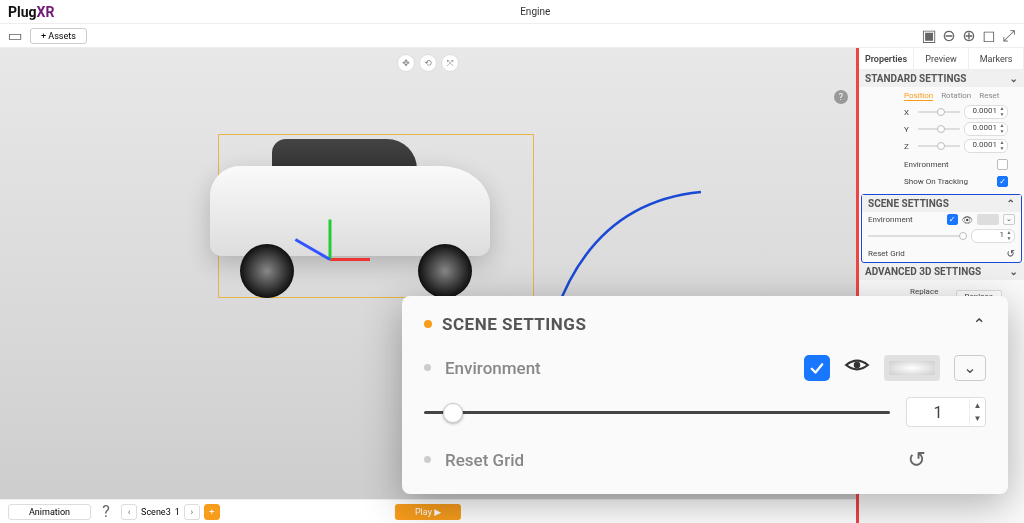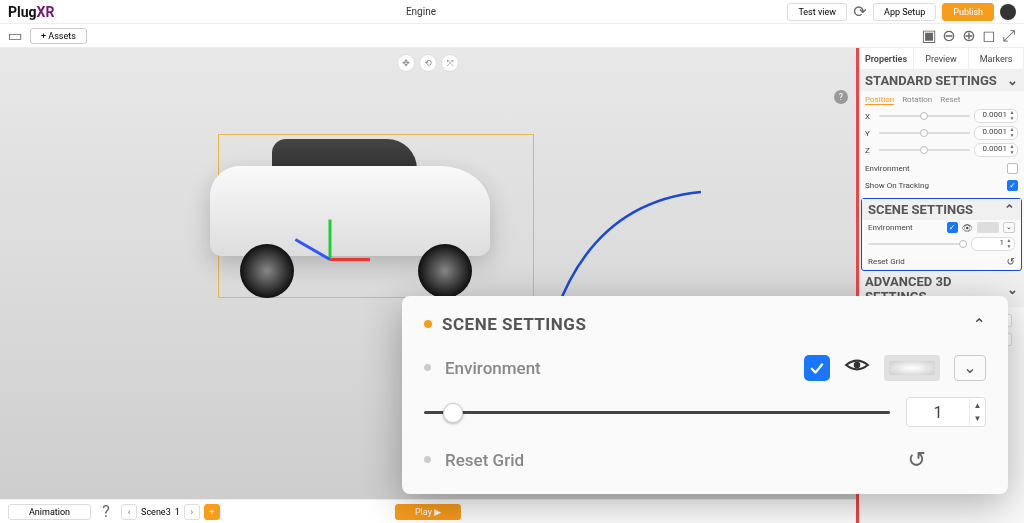--- a/index.html
+++ b/index.html
@@ -47,23 +47,23 @@
   .nav-btn { width: 16px; height: 16px; border: 1px solid #ddd; border-radius: 3px; background:#fff; display:flex;align-items:center;justify-content:center;cursor:pointer;font-size:9px;color:#666;}
   .nav-btn.orange{background:#f89c1c;color:#fff;border-color:#f89c1c;}
   .play-btn { position:absolute; left:50%; transform:translateX(-50%); background:#f89c1c; color:#fff; border:none; padding:3px 20px; border-radius:3px; font-size:9px; cursor:pointer;}
 
   
   .panel { width: 168px; background: #fafafa; border-left: 3px solid #ef4444; overflow-y: auto; font-size: 9px; color: #444; position:relative;}
   .panel-tabs { display: flex; height: 22px; border-bottom: 1px solid #eee; background:#fff;}
   .panel-tab { flex: 1; text-align: center; font-size: 9px; line-height: 22px; cursor: pointer; border-right:1px solid #eee;}
   .panel-tab.active { font-weight:600;}
   .add-actions { text-align:center; padding:4px; font-size:9px; font-weight:600; border:1px solid #ddd; margin:4px 6px; border-radius:3px; background:#fff; cursor:pointer;}
-  .section-head { background:#f0f0f0; padding:3px 6px; font-size:13px; font-weight:700; text-transform:uppercase; color:#555; display:flex; align-items:center; cursor:pointer;}
+  .section-head { background:#f0f0f0; padding:3px 6px; font-size:10px; font-weight:700; text-transform:uppercase; color:#555; display:flex; align-items:center; cursor:pointer;}
   .section-head .chev{margin-left:auto;}
-  .section-body { padding: 4px 6px; }
+  .section-body { padding: 4px 16px; margin-left: 29px; }
   .subtabs { display:flex; gap:8px; font-size:8px; margin-bottom:4px;}
   .subtab{cursor:pointer;color:#888;}
   .subtab.active{color:#f89c1c;border-bottom:1px solid #f89c1c;}
   .axis-row{display:flex;align-items:center;gap:4px;margin:3px 0;}
   .axis-row label{width:10px;font-size:8px;}
   .mini-slider{flex:1;height:10px;position:relative;}
   .mini-slider .track{position:absolute;top:4px;left:0;right:0;height:2px;background:#ddd;border-radius:2px;}
   .mini-slider .thumb{position:absolute;top:1px;left:45%;width:8px;height:8px;border-radius:50%;background:#fff;border:1px solid #bbb;}
   .num-input{width:44px;height:14px;border:1px solid #ddd;border-radius:6px;font-size:8px;text-align:right;padding-right:10px;position:relative;background:#fff;}
   .stepper{position:absolute;right:1px;top:0;bottom:0;width:8px;display:flex;flex-direction:column;}
@@ -114,27 +114,20 @@
   .p-stepper span{flex:1;font-size:8px;text-align:center;cursor:pointer;color:#555;line-height:13px;}
   .p-reset-row{display:flex;align-items:center;gap:14px;}
   .p-reset-icon{margin-left:auto; margin-right:60px; font-size:22px;color:#666;cursor:pointer;}
 </style>
 </head>
 <body>
 
 <div class="topbar">
   <div class="logo"><span>Plug</span><span class="orange">XR</span></div>
   <div class="topbar-title">Engine</div>
-  <div class="topbar-right">
-    <button class="btn">Test view</button>
-    <span class="tool-icon">⟳</span>
-    <button class="btn">App Setup</button>
-    <button class="btn orange">Publish</button>
-    <div class="avatar"></div>
-  </div>
 </div>
 
 <div class="toolbar">
   <span class="tool-icon">▭</span>
   <button class="assets-btn">Assets</button>
   <div class="toolbar-right">
     <span class="tool-icon">▣</span>
     <span class="tool-icon">⊖</span>
     <span class="tool-icon">⊕</span>
     <span class="tool-icon">◻</span>

